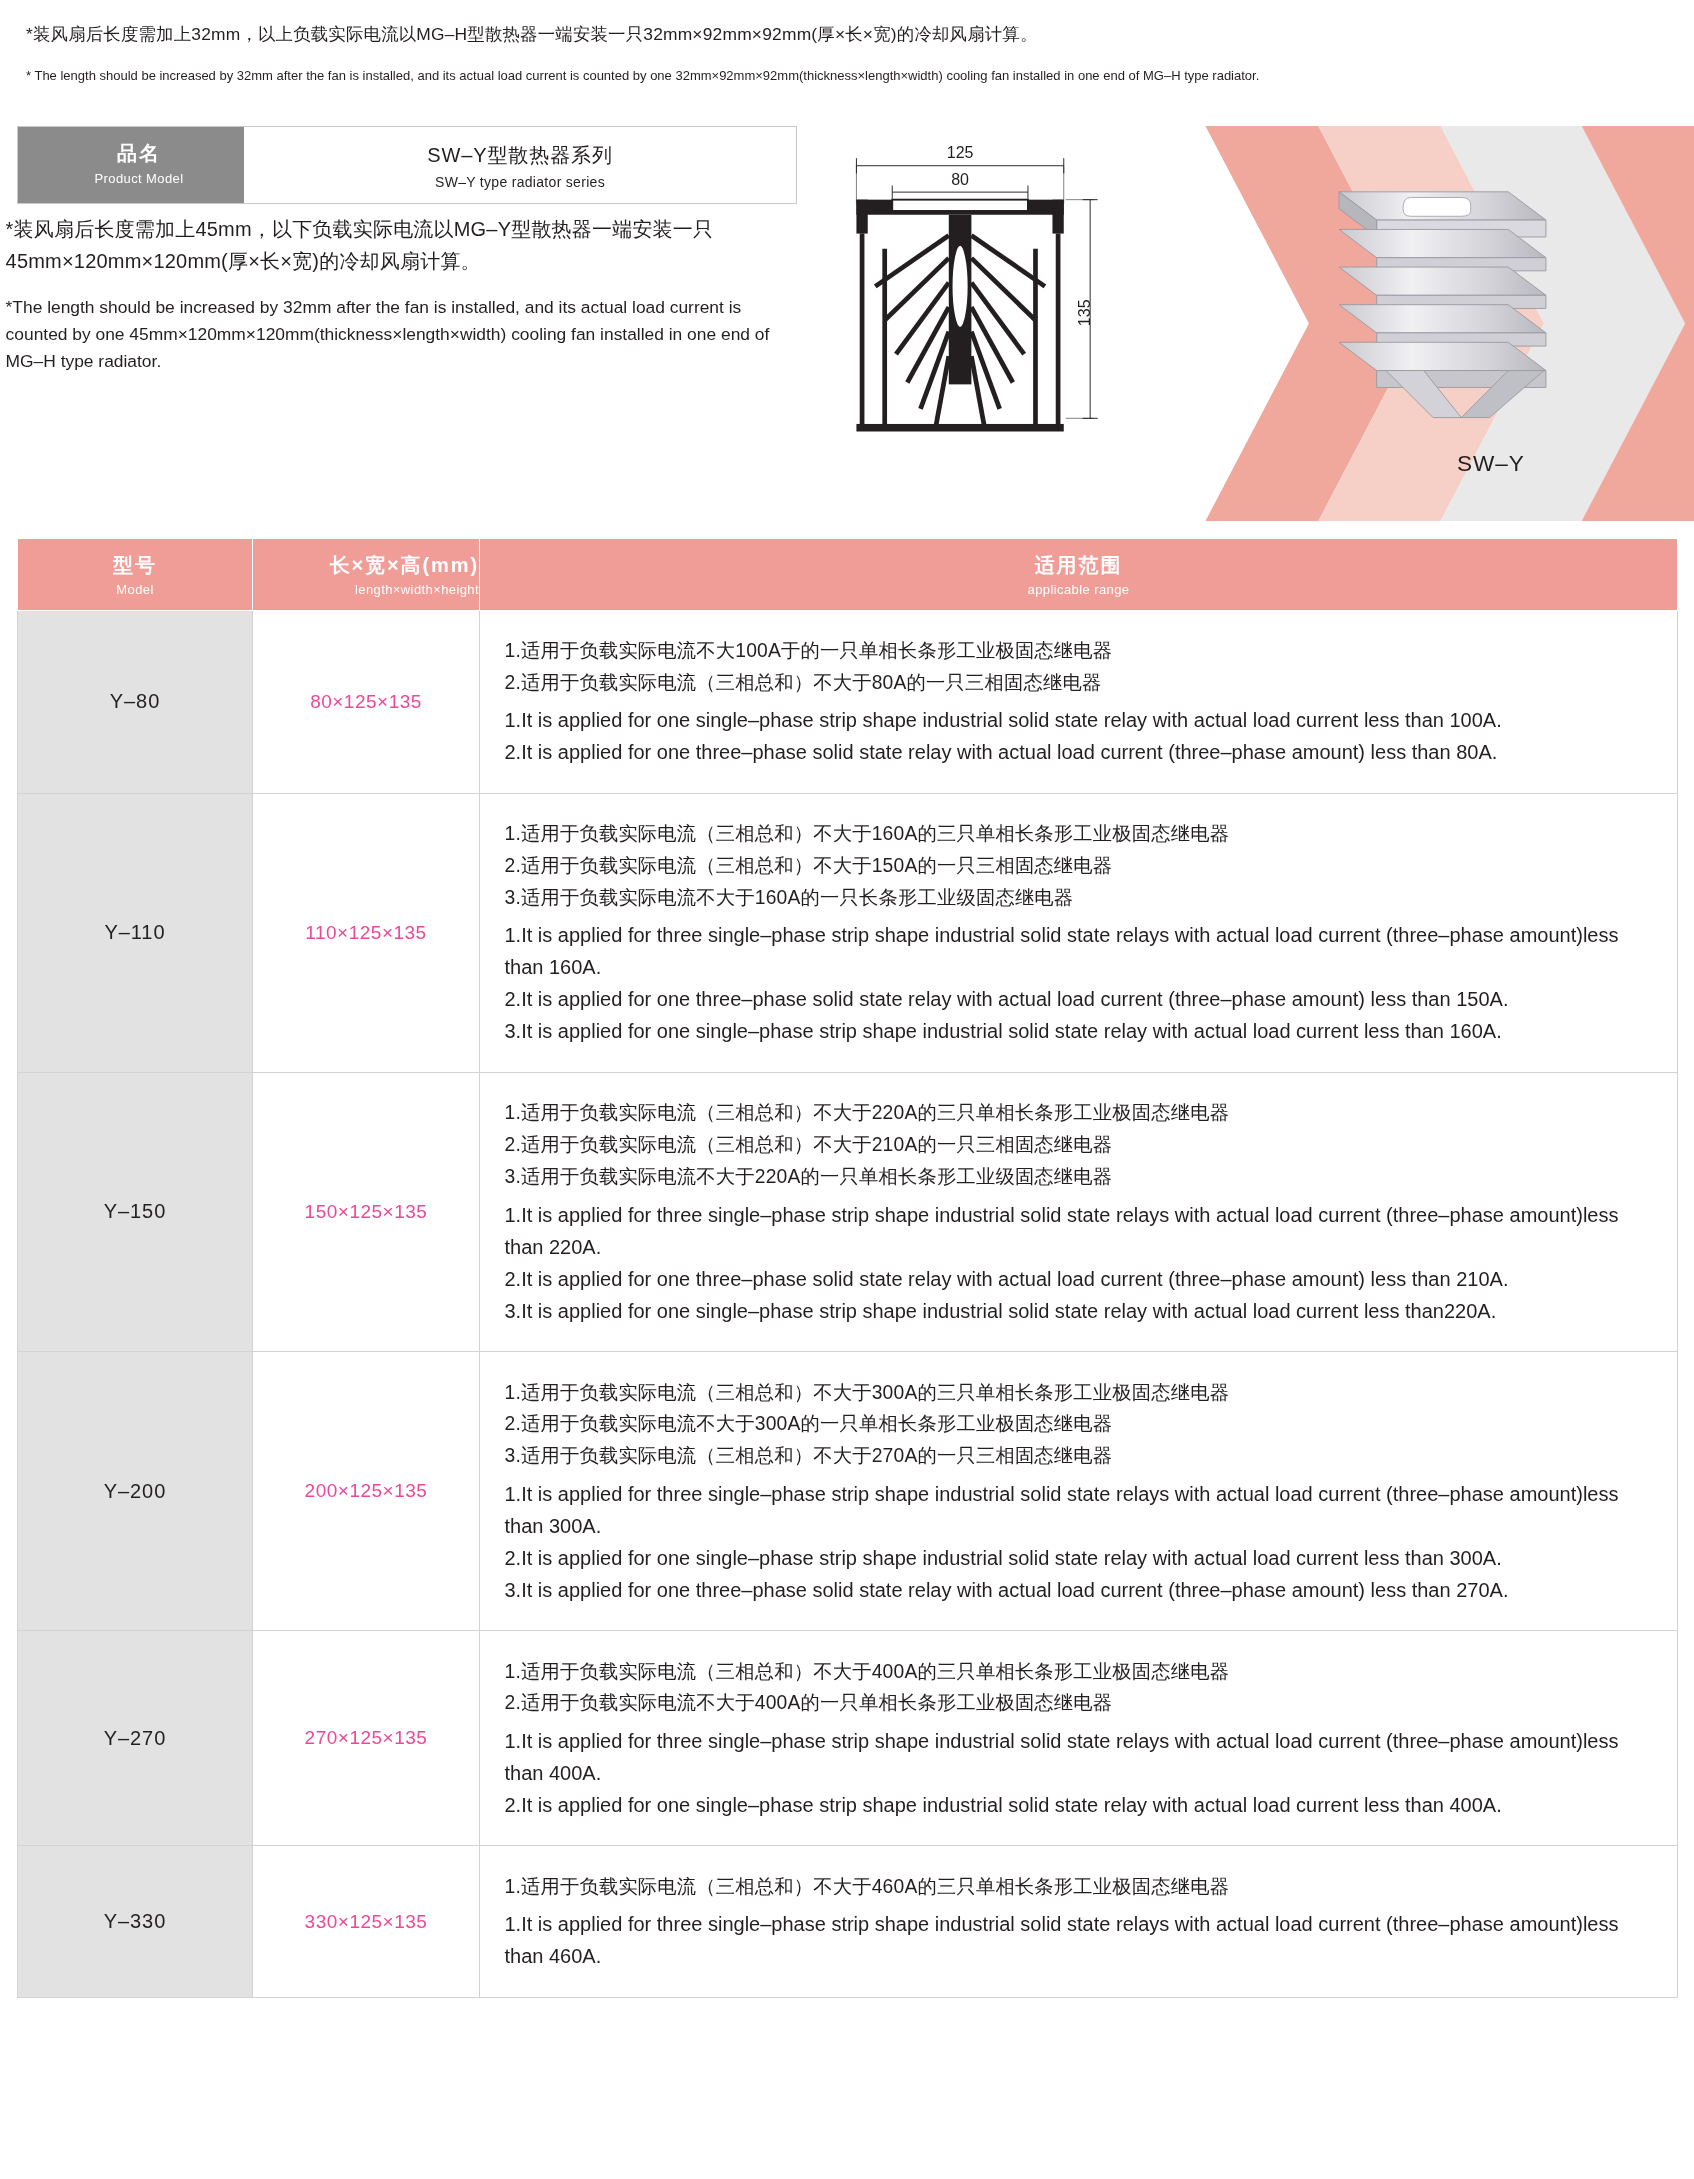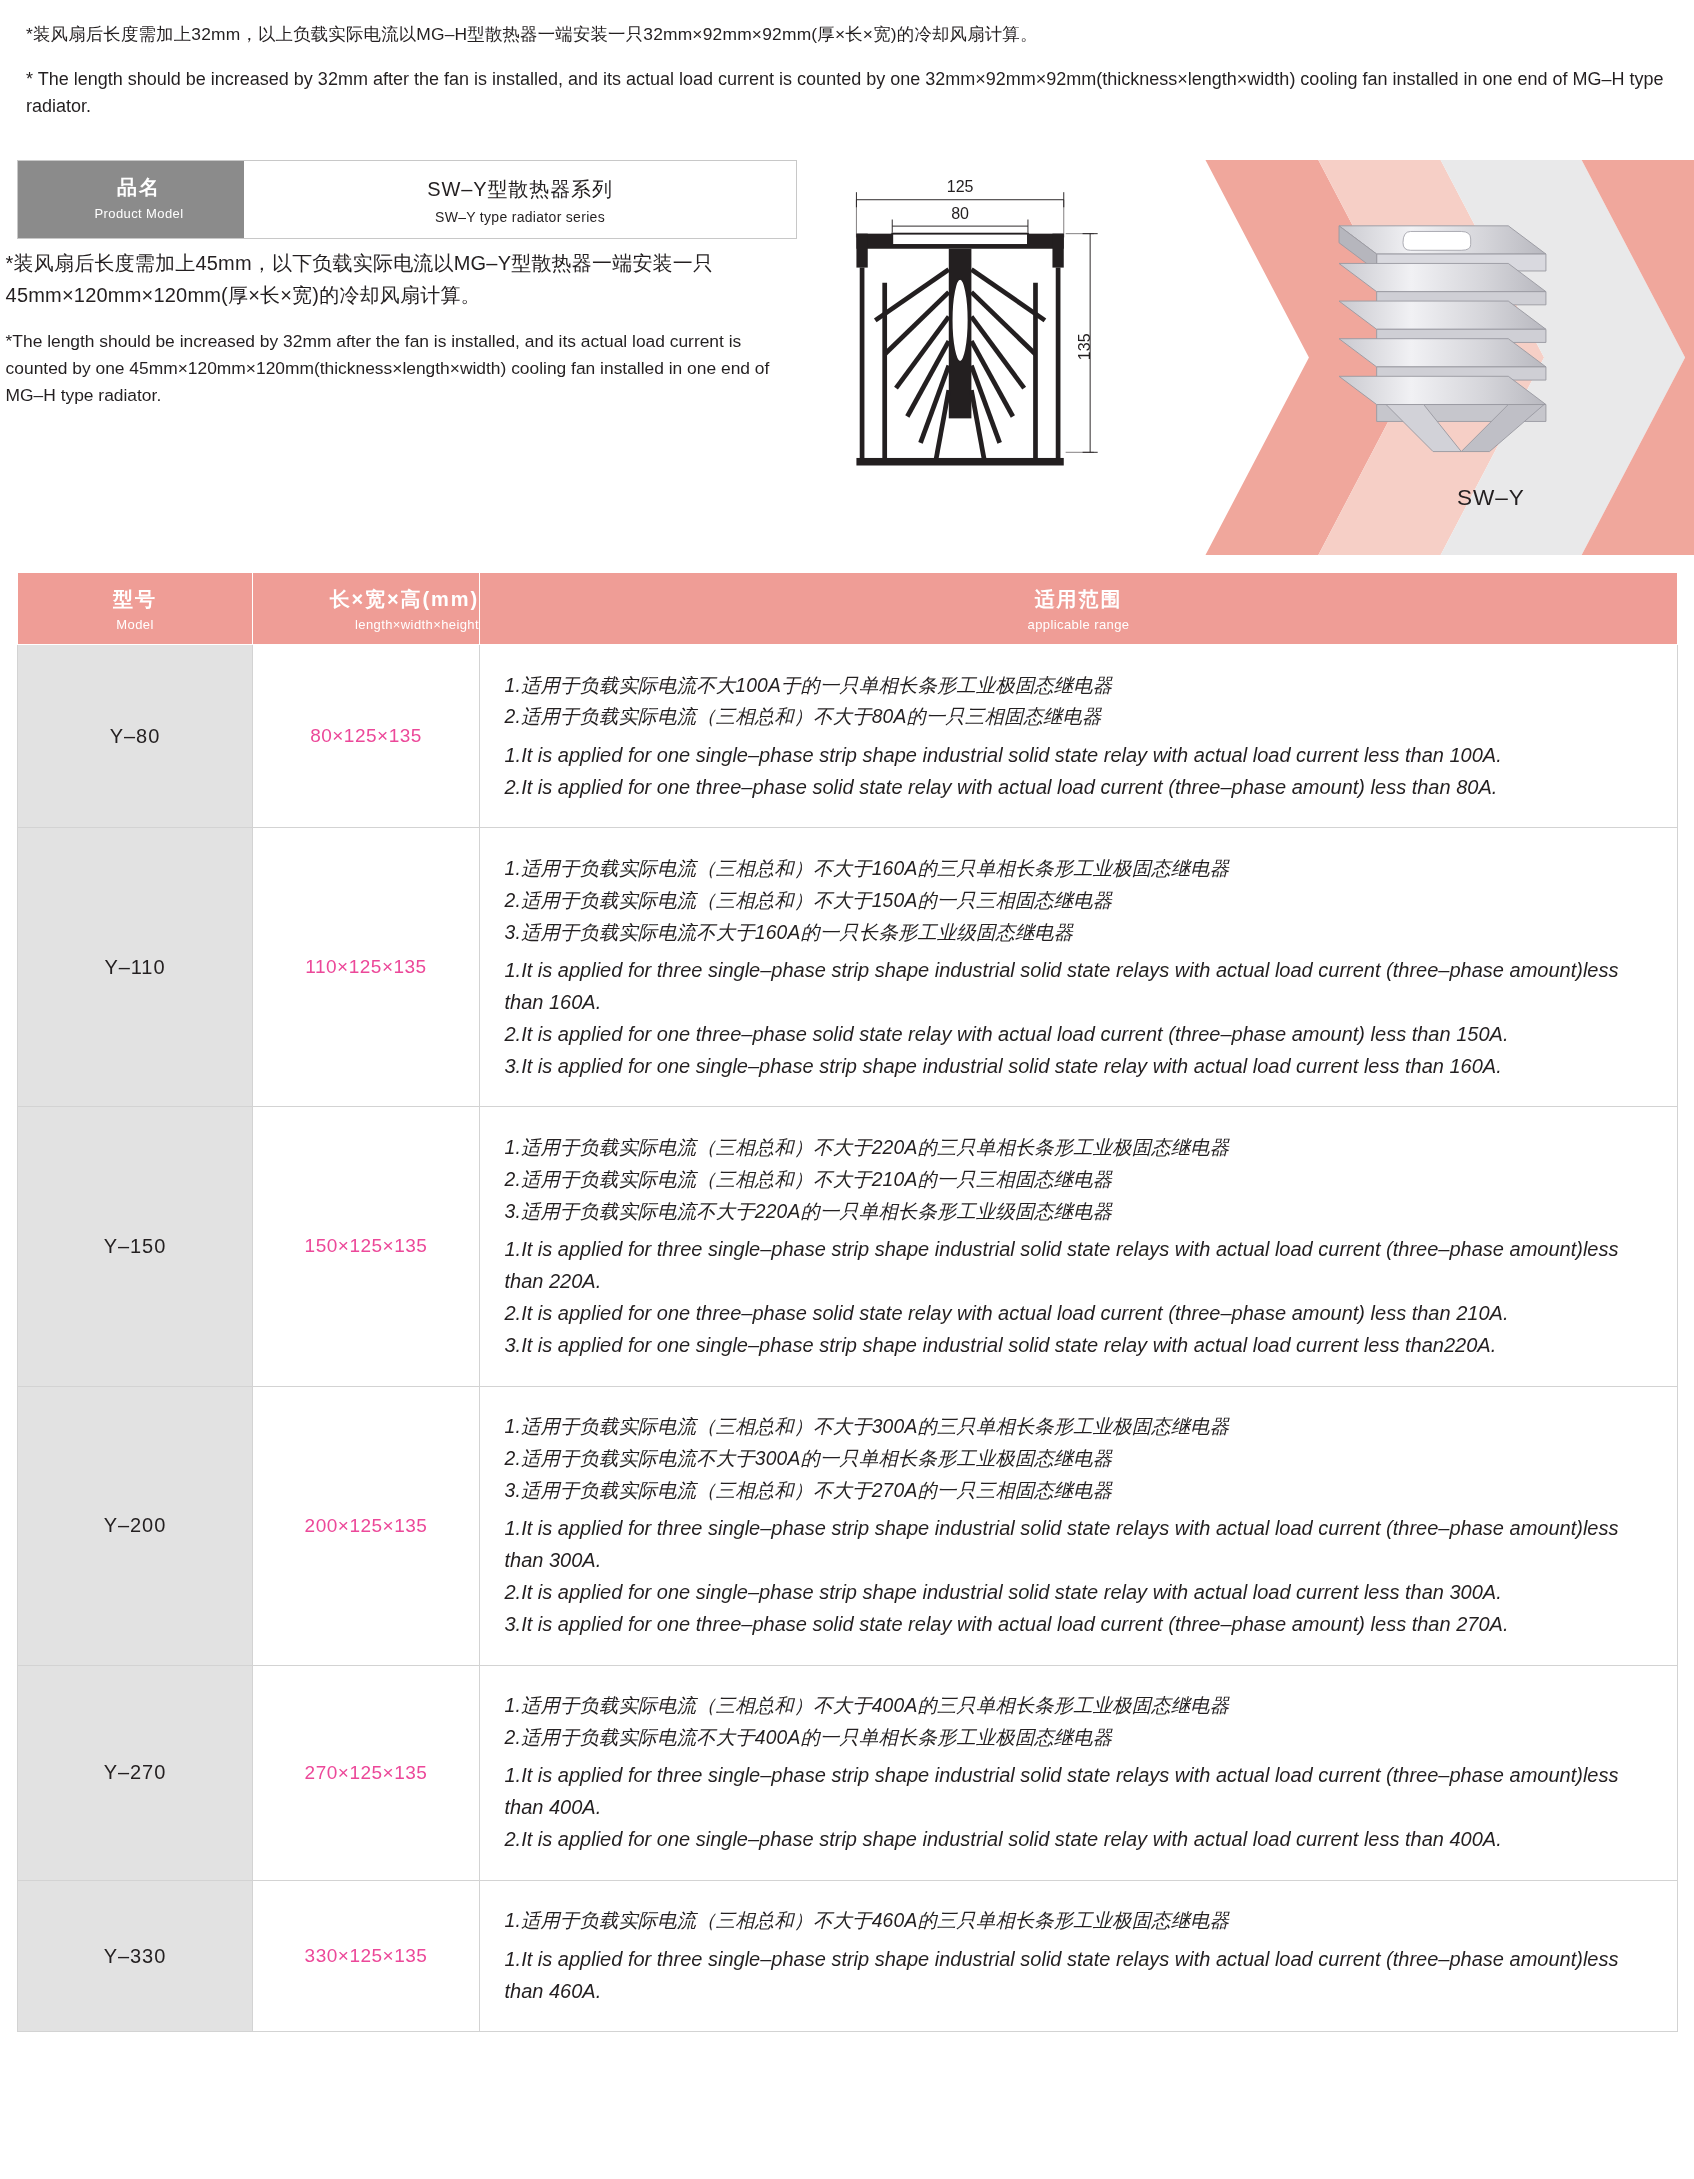--- a/index.html
+++ b/index.html
@@ -24,21 +24,21 @@
   .top-notes {
     padding: 21px 26px 0 26px;
   }
   .note-cn {
     font-size: 17.4px;
     line-height: 1.5;
     color: #231f20;
     letter-spacing: 0.2px;
   }
   .note-en {
-    font-size: 18px;
+    font-size: 13px;
     line-height: 1.5;
     color: #231f20;
     margin-top: 19px;
   }
 
   
   .mid-section {
     position: relative;
     margin-top: 40px;
     height: 395px;
@@ -191,21 +191,20 @@
   td.size {
     background: #ffffff;
     text-align: center;
     font-size: 19px;
     color: #ec4899;
     letter-spacing: 0.5px;
   }
   td.range {
     background: #ffffff;
     padding: 24.5px 21px 24.5px 24.5px;
-    font-style: italic;
   }
   .cn-line {
     font-size: 19.3px;
     line-height: 1.65;
     color: #231f20;
     letter-spacing: 0.2px;
   }
   .en-block {
     margin-top: 5.6px;
   }

